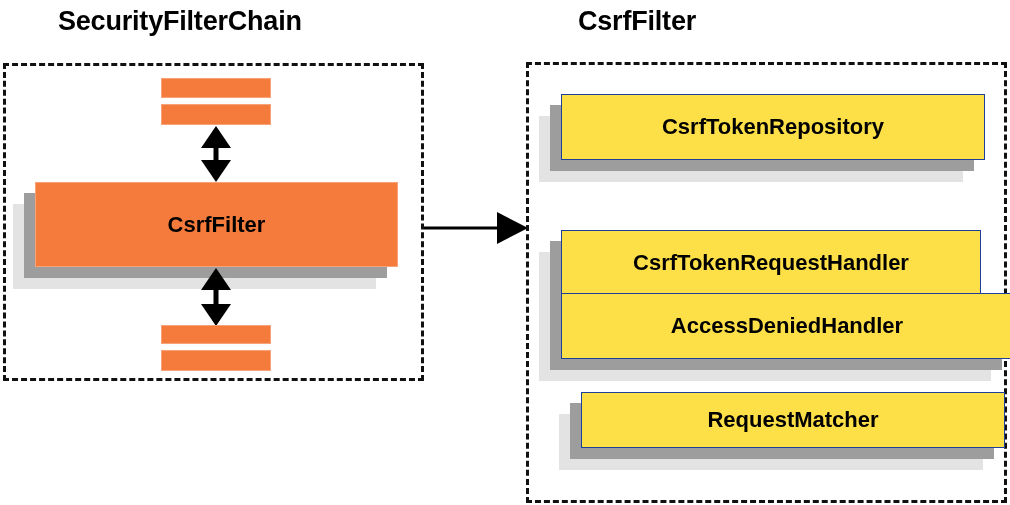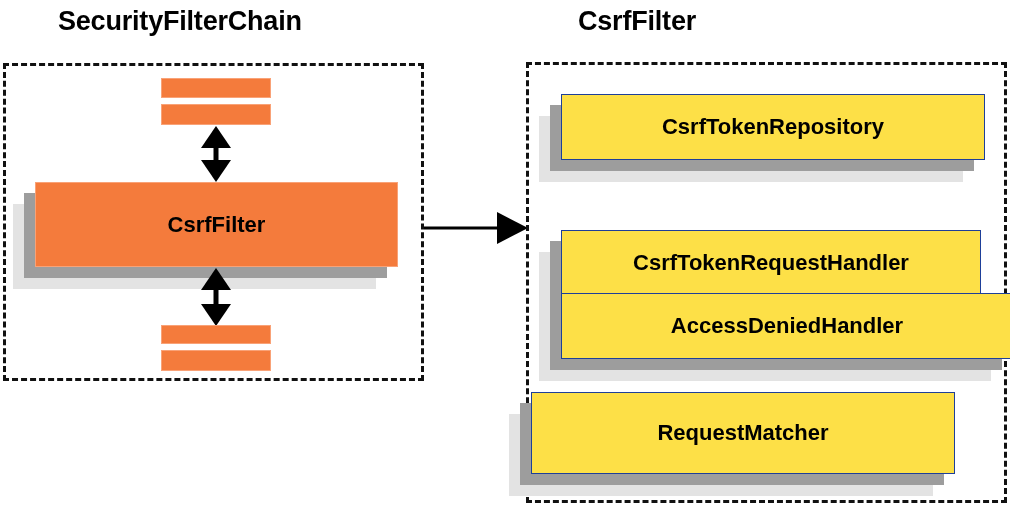--- a/index.html
+++ b/index.html
@@ -172,17 +172,17 @@
   <div class="shade-near"></div>
   <div class="face">CsrfTokenRequestHandler</div>
 </div>
 
 <div class="stack blue" style="left:561px; top:293px; width:424px; height:66px;padding-left:28px;">
   <div class="shade-far"></div>
   <div class="shade-near"></div>
   <div class="face">AccessDeniedHandler</div>
 </div>
 
-<div class="stack blue" style="left:531px; top:392px; width:424px; height:82px;">
+<div class="stack blue" style="left:581px; top:392px; width:424px; height:56px;">
   <div class="shade-far"></div>
   <div class="shade-near"></div>
   <div class="face">RequestMatcher</div>
 </div>
 
 </body></html>

